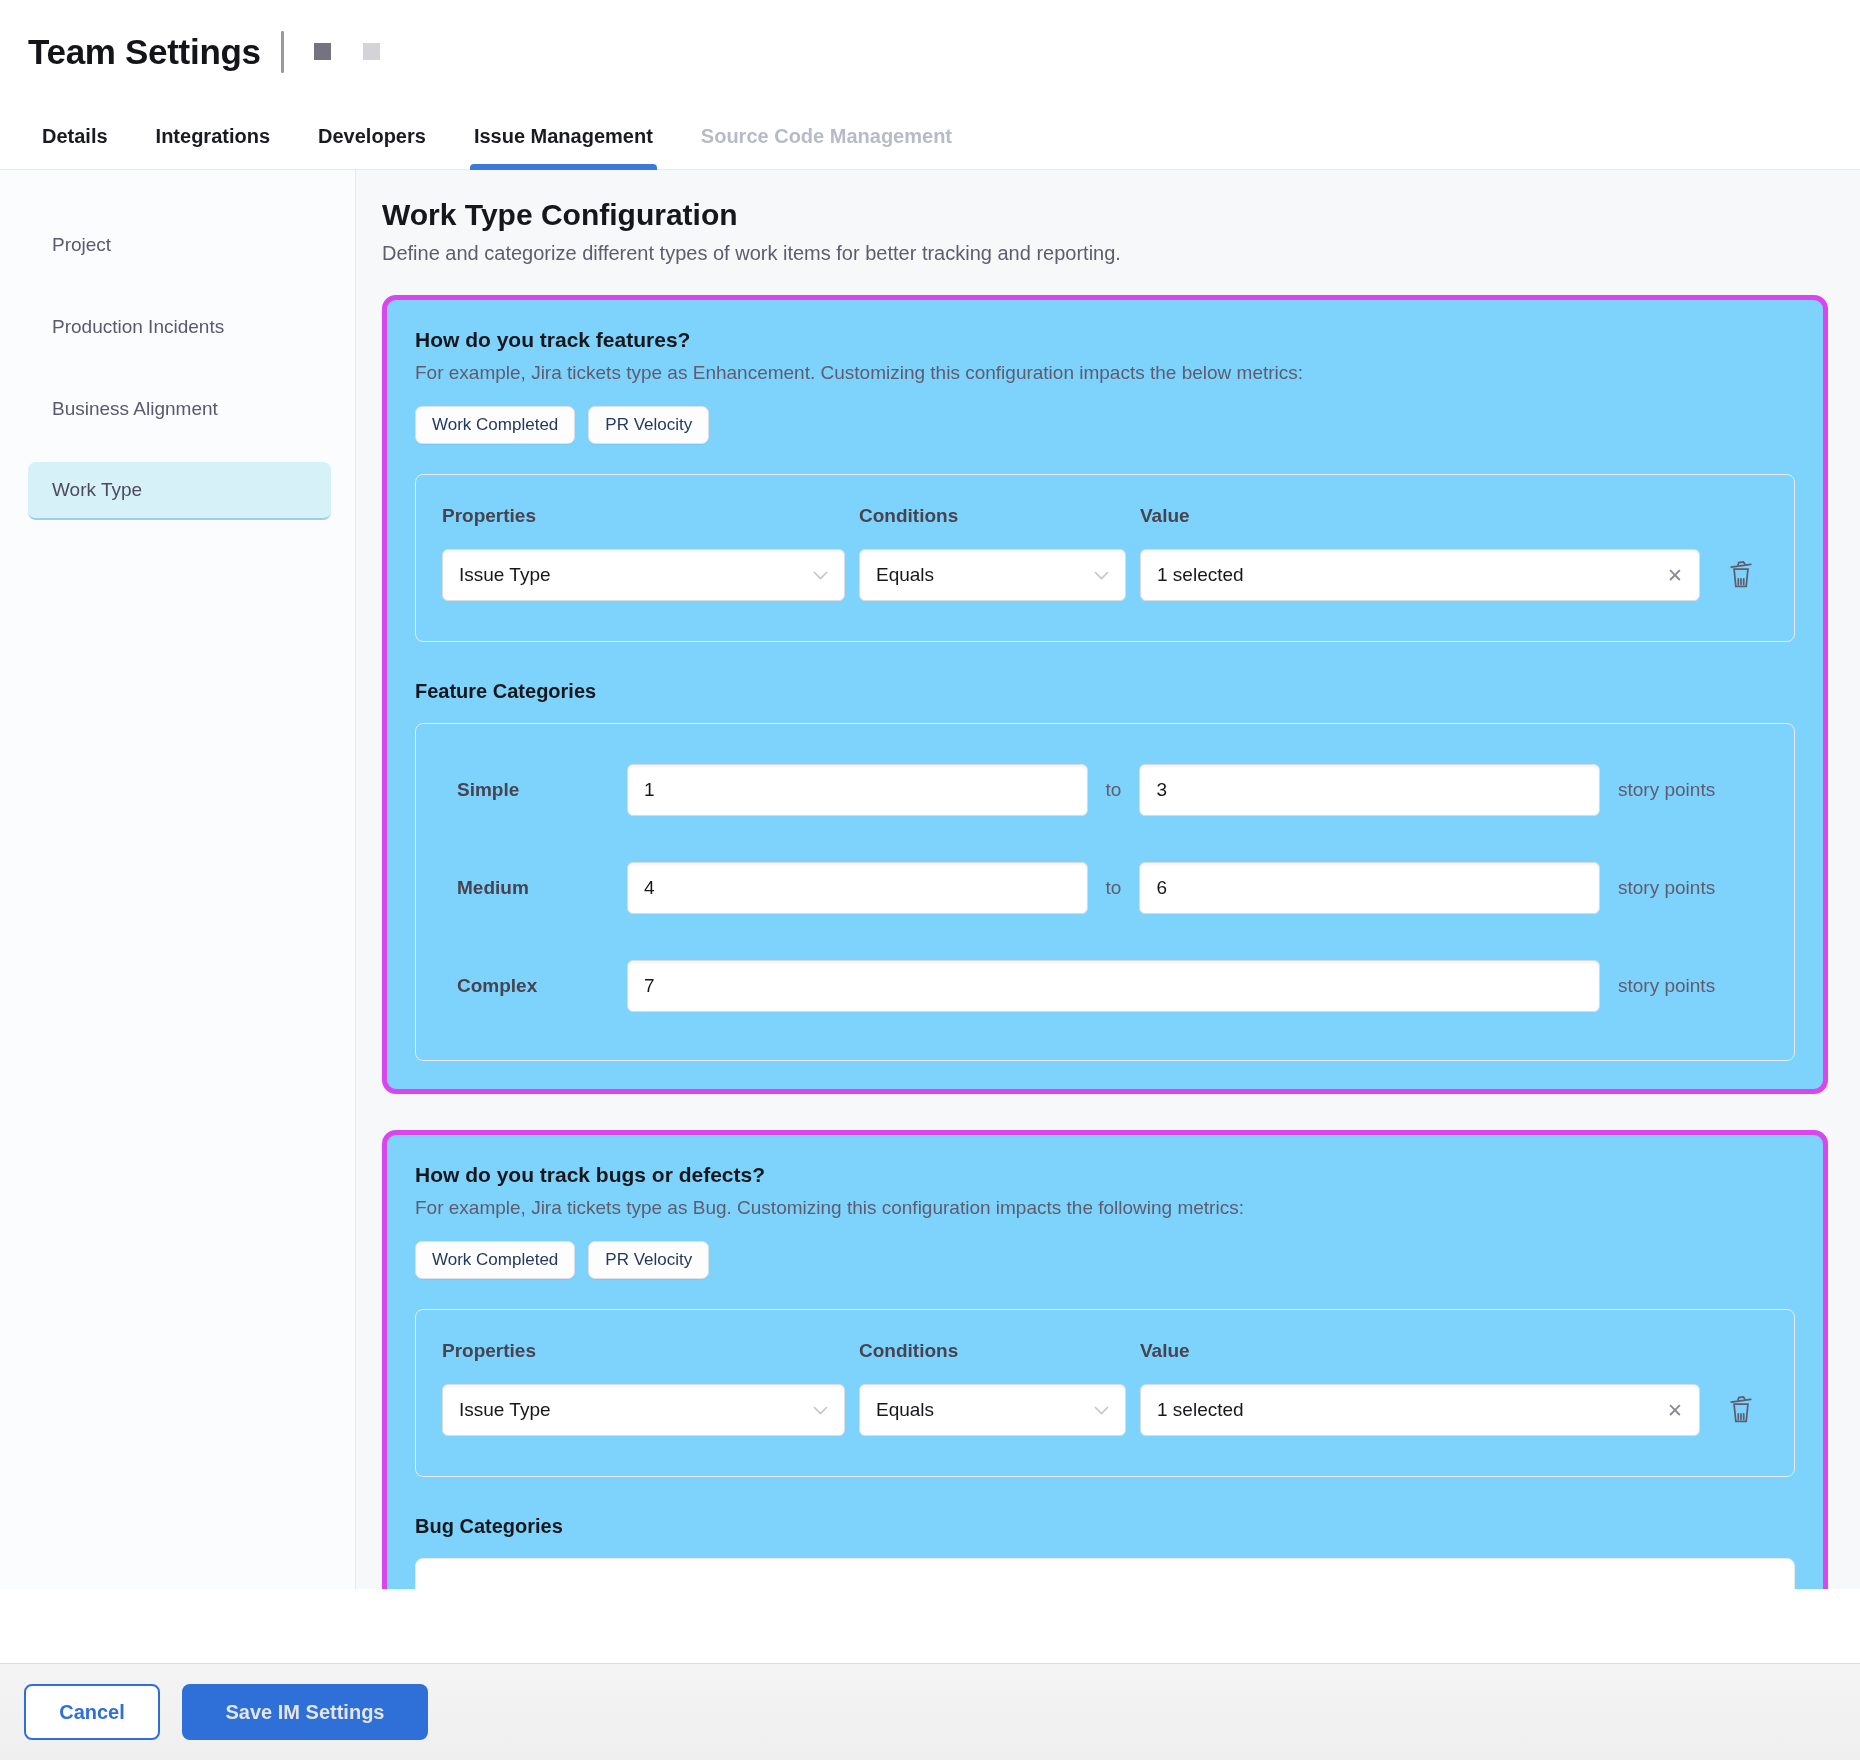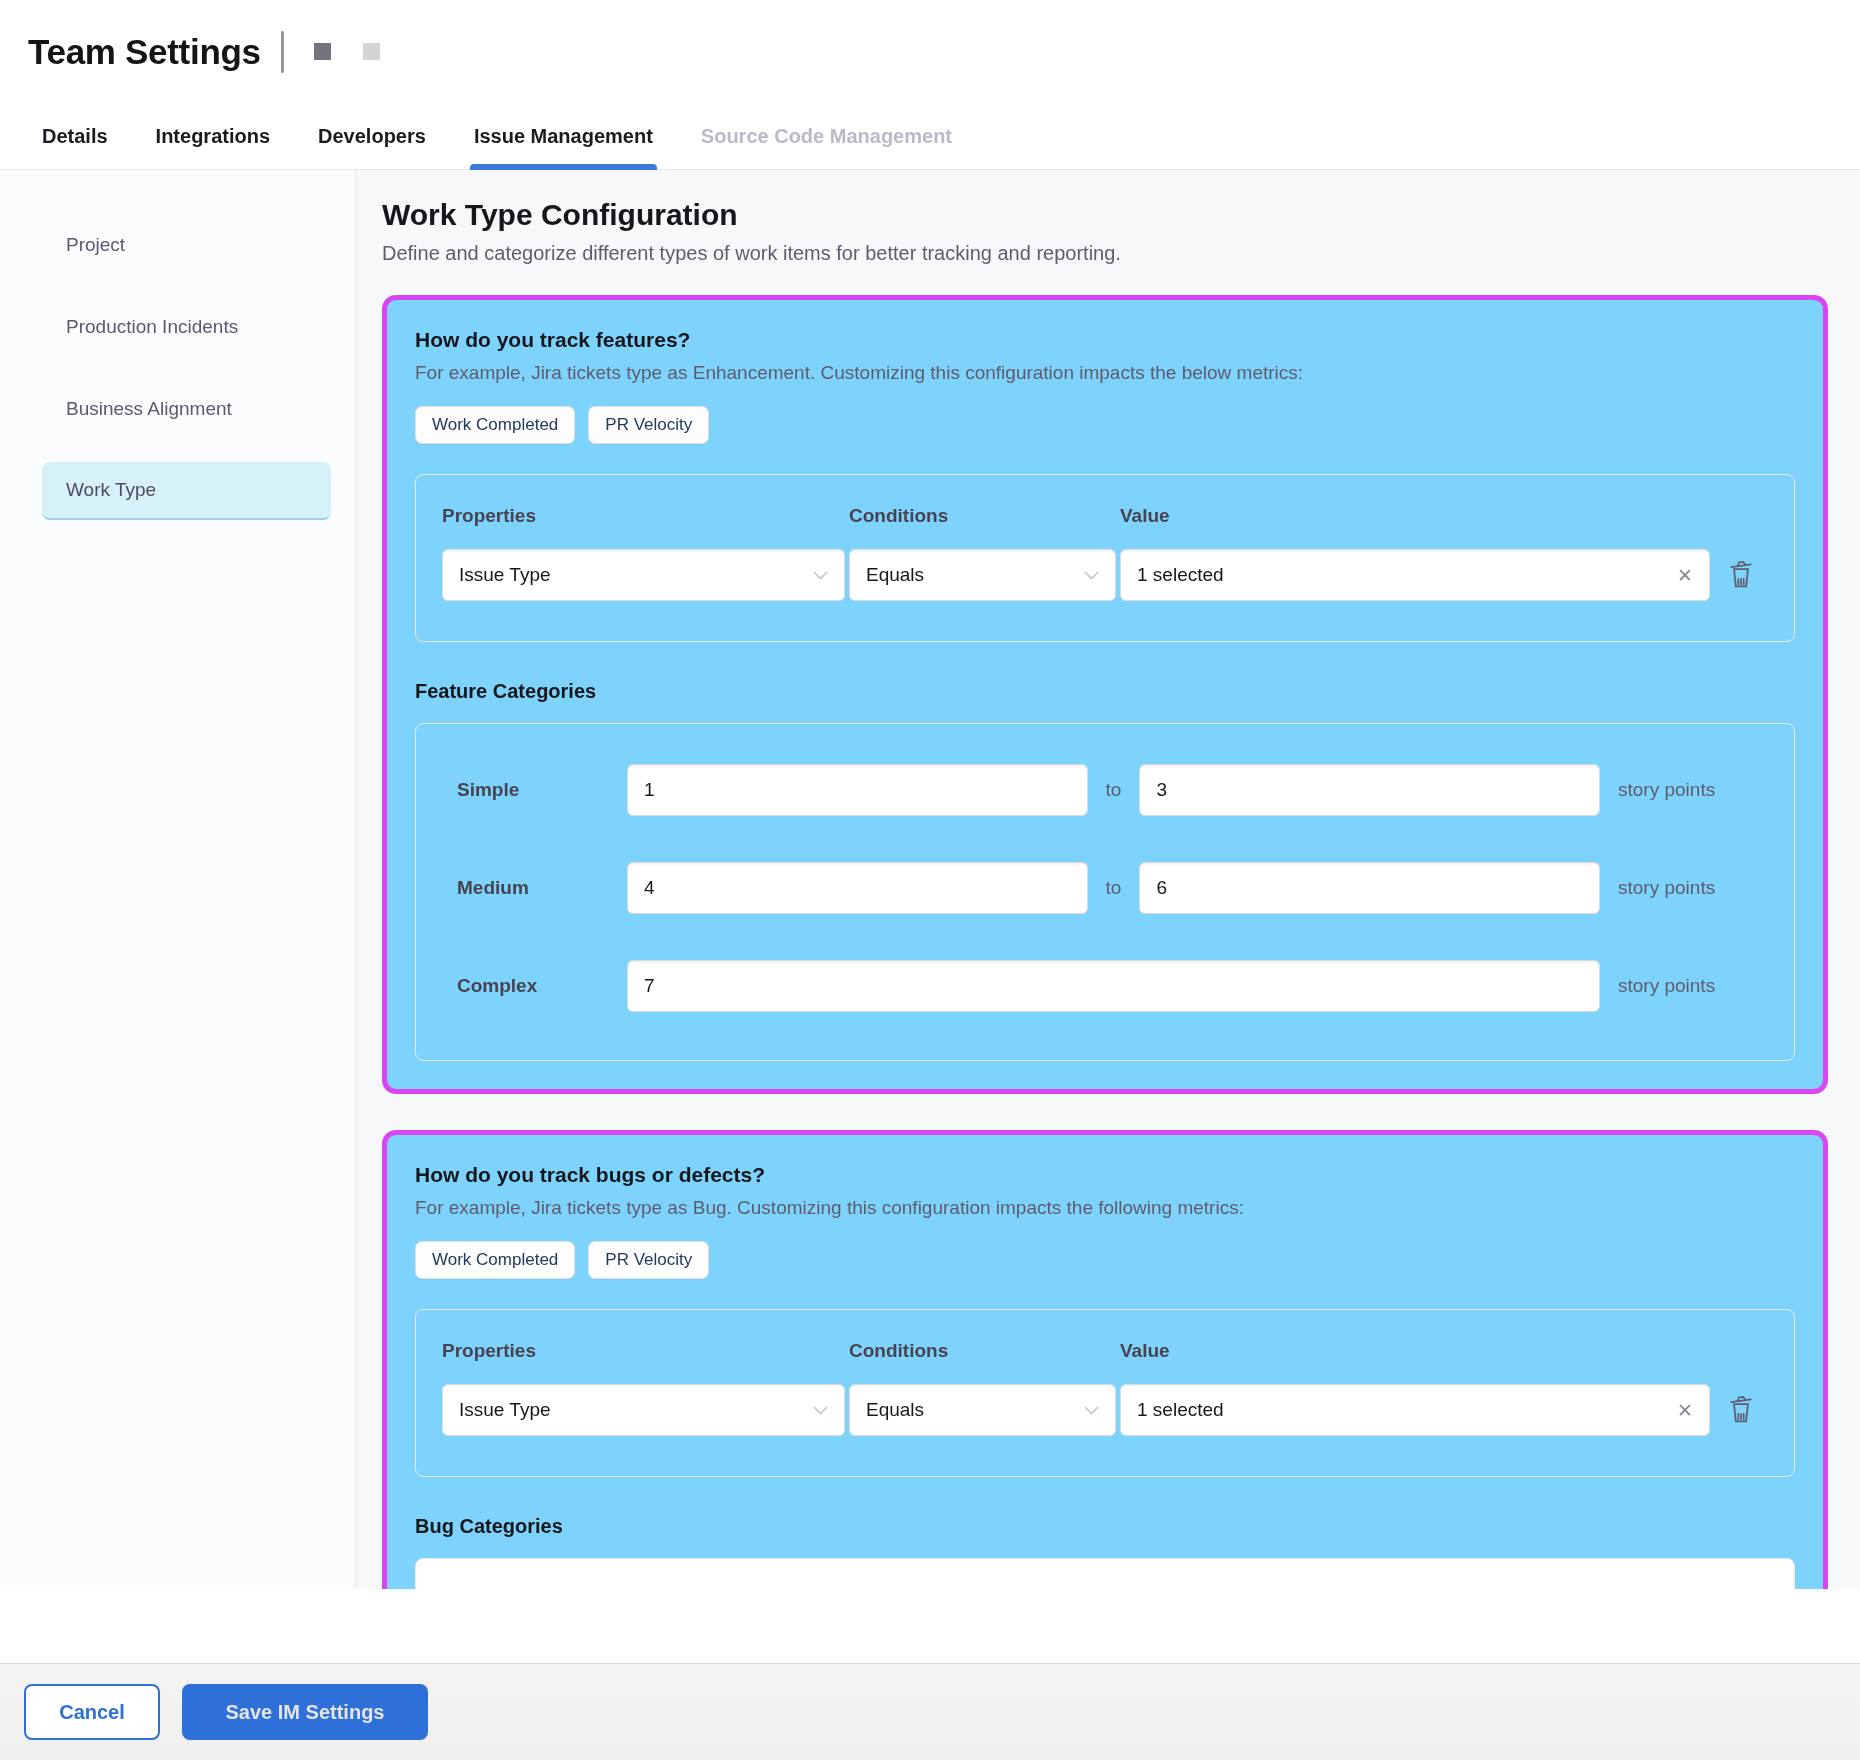--- a/index.html
+++ b/index.html
@@ -15,37 +15,37 @@
 
   
   .tab-bar { height:67px; display:flex; align-items:center; gap:48px; padding-left:42px; border-bottom:1px solid #e7e9ed; background:#fff; }
   .tab { position:relative; height:100%; display:flex; align-items:center; font-size:20px; font-weight:600; color:#1a1b21; cursor:pointer; }
   .tab.active::after { content:""; position:absolute; left:-4px; right:-4px; bottom:-1px; height:6px; background:#3b7ad9; border-radius:4px 4px 0 0; }
   .tab.disabled { color:#b7bbc5; }
 
   
   .body-row { display:flex; height:1419px; overflow:hidden; }
 
-  .sidebar { width:356px; flex:0 0 356px; background:#fbfcfe; border-right:1px solid #e7e9ed; padding:46px 24px 0 42px; }
+  .sidebar { width:356px; flex:0 0 356px; background:#fbfcfe; border-right:1px solid #e7e9ed; padding:46px 24px 0 28px; }
   .side-item { height:58px; display:flex; align-items:center; padding-left:24px; border-radius:8px; font-size:19px; color:#5b5870; margin-bottom:24px; cursor:pointer; }
   .side-item.active { background:#d7f1f9; border-bottom:2px solid #9ed0e4; color:#4e4b60; }
 
   .main { flex:1; background:#f7f8fa; padding:28px 32px 0 26px; overflow:hidden; }
   .page-title { font-size:30px; font-weight:700; color:#16171c; }
   .page-subtitle { font-size:20px; color:#5f5c6e; margin-top:10px; }
 
   .card { background:#7dd3fc; border:5px solid #d946ef; border-radius:14px; padding:28px; margin-top:30px; }
   .card.second { margin-top:36px; }
   .card h3 { font-size:21px; font-weight:700; color:#16171c; }
   .card .desc { font-size:19px; color:#5f5c6e; margin-top:10px; }
 
   .badge-row { display:flex; gap:13px; margin-top:22px; }
   .badge { padding:8px 16px; border:1px solid #dde0e6; border-radius:7px; background:#fdfdfe; color:#24395e; font-size:17px; box-shadow:0 1px 1px rgba(16,24,40,0.04); }
 
-  .filter-box { margin-top:30px; border:1px solid #e8eaee; border-radius:8px; padding:30px 26px 40px 26px; display:grid; grid-template-columns:403px 267px 1fr 54px; column-gap:4px; }
+  .filter-box { margin-top:30px; border:1px solid #e8eaee; border-radius:8px; padding:30px 26px 40px 26px; display:grid; grid-template-columns:403px 267px 1fr 54px; column-gap:14px; }
   .col-label { font-size:19px; font-weight:700; color:#474351; margin-bottom:22px; }
   .control { height:52px; border:1px solid #d9dce1; border-radius:6px; background:#fff; display:flex; align-items:center; justify-content:space-between; padding:0 16px; font-size:19px; color:#17181c; box-shadow:inset 0 2px 2px rgba(0,0,0,0.04); cursor:pointer; }
   .control .x { color:#8b8a97; font-size:19px; cursor:pointer; }
   .chev { flex:0 0 auto; }
   .trash-cell { display:flex; align-items:center; justify-content:center; }
   .trash-btn { background:none; border:none; cursor:pointer; padding:4px; }
 
   .cat-heading { font-size:20px; font-weight:700; color:#16171c; margin-top:38px; }
   .cat-box { margin-top:20px; border:1px solid #e8eaee; border-radius:8px; padding:40px 26px 48px 41px; }
   .cat-row { display:flex; align-items:center; margin-bottom:46px; }

